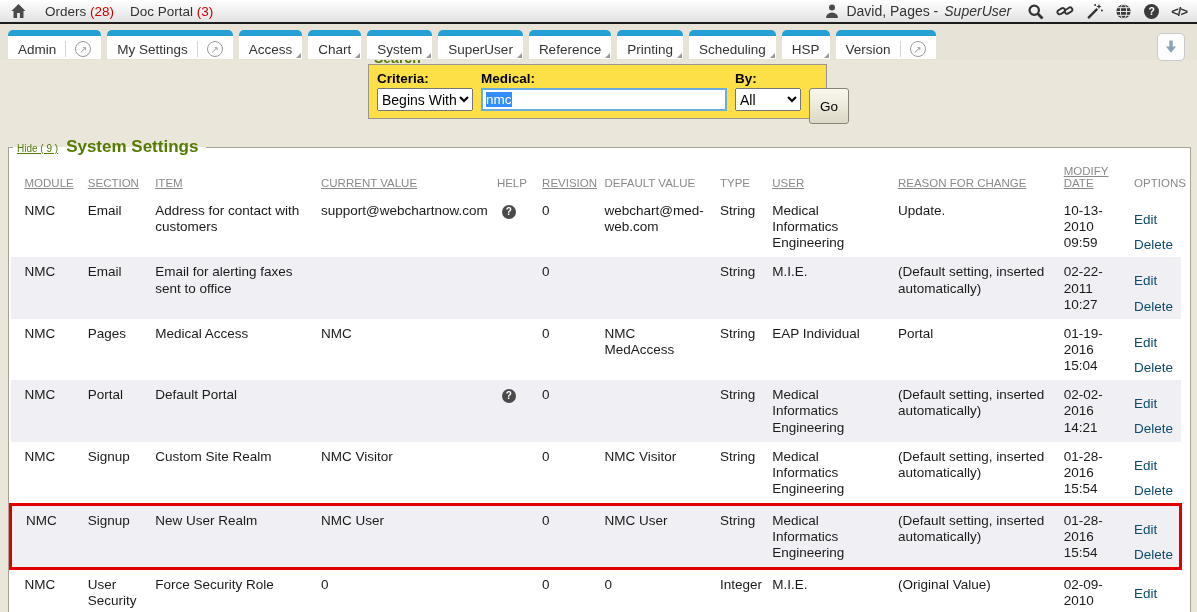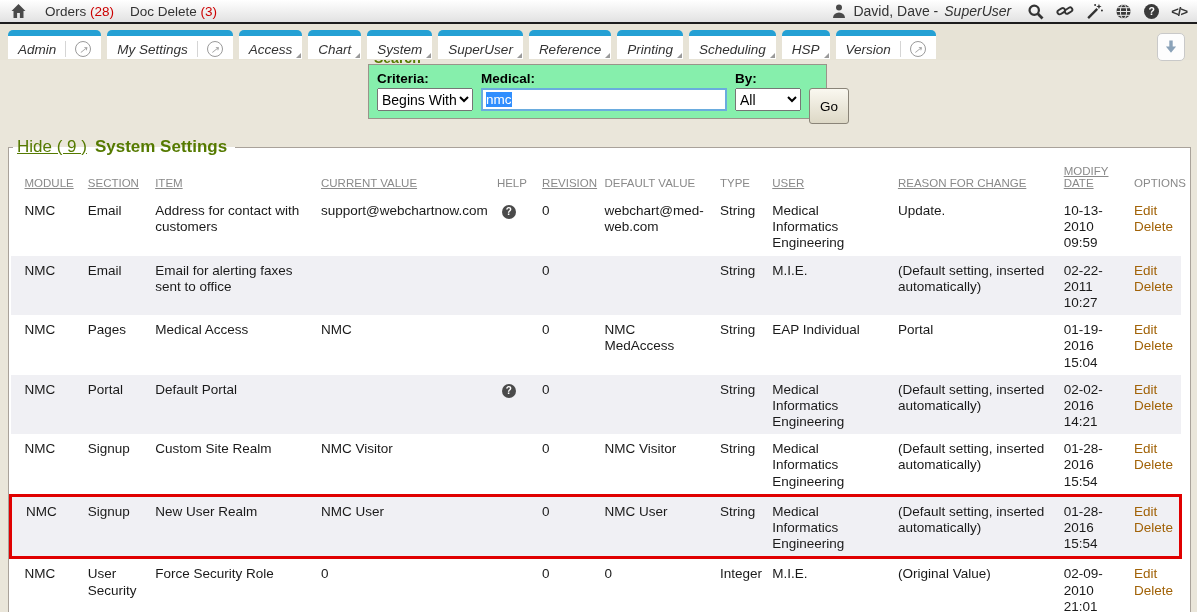--- a/index.html
+++ b/index.html
@@ -81,21 +81,21 @@
     background: #fdfdfd;
     border: 1px solid #c9c9c9; border-radius: 5px;
     display: flex; align-items: center; justify-content: center;
     cursor: pointer; z-index: 4;
   }
 
   
   .search-panel {
     position: absolute; left: 368px; top: 64px;
     width: 459px; height: 55px;
-    background: #86efac;
+    background: #fde047;
     border: 1px solid #9a948a;
     z-index: 1;
     padding: 3px 8px 6px 8px;
   }
   .search-legend {
     position: absolute; top: -15px; left: 5px;
     color: var(--theme_green, #557a00); font-weight: bold; font-size: 14px;
   }
   .search-grid {
     display: grid;
@@ -135,21 +135,21 @@
     height: 600px;
     padding: 0;
   }
   .settings-fieldset legend {
     margin-left: 4px; padding: 0 8px 0 4px;
     display: flex; align-items: baseline; gap: 8px;
   }
   .hide-link {
     color: var(--theme_green, #557a00);
     text-decoration: underline;
-    font-size: 17px;
+    font-size: 10px;
   }
   .settings-title {
     color: var(--theme_green, #557a00);
     font-weight: bold; font-size: 17px; text-align: center;
   }
 
   
   table.settings {
     border-collapse: collapse;
     table-layout: fixed;
@@ -182,42 +182,42 @@
   tr.highlighted td:last-child { border-right: 3px solid var(--highlight_red, #e00000); }
 
   .help-icon {
     width: 14px; height: 14px; border-radius: 50%;
     background: #4a4a4a; color: #fff;
     font-size: 10px; font-weight: bold;
     display: inline-flex; align-items: center; justify-content: center;
     margin-left: 5px;
     cursor: pointer;
   }
-  .row-link { display: block; color: #a16207; cursor: pointer; }
+  .row-link { display: block; color: #0c4a6e; cursor: pointer; margin-top: 9px; }
 </style>
 </head>
 <body>
 
 <div class="topbar">
   <span class="icon home-ic">
     <svg width="17" height="16" viewBox="0 0 16 16">
         <path d="M8 1 L15 8 H13 V15 H9.4 V10 H6.6 V15 H3 V8 H1 Z" fill="#4a4a4a"></path>
       </svg>
   </span>
   <a href="#" class="top-link"><span>Orders</span> <span class="count">(28)</span></a>
-  <a href="#" class="top-link"><span>Doc Delete</span> <span class="count">(3)</span></a>
+  <a href="#" class="top-link"><span>Doc Portal</span> <span class="count">(3)</span></a>
   <span class="top-spacer"></span>
   <span class="user-chip">
     <span class="icon">
       <svg width="16" height="16" viewBox="0 0 16 16">
           <circle cx="8" cy="4.4" r="3" fill="#4a4a4a"></circle>
           <path d="M2 15 a6 5.6 0 0 1 12 0 Z" fill="#4a4a4a"></path>
         </svg>
     </span>
-    <span>David, Dave -</span>
+    <span>David, Pages -</span>
     <span class="role">SuperUser</span>
   </span>
   <span class="top-icons">
     <span class="icon">
       <svg width="17" height="17" viewBox="0 0 16 16">
           <circle cx="6.8" cy="6.8" r="4.4" fill="none" stroke="#333" stroke-width="2.1"></circle>
           <line x1="10.2" y1="10.2" x2="14.6" y2="14.6" stroke="#333" stroke-width="2.6"></line>
         </svg>
     </span>
     <span class="icon">
@@ -244,21 +244,21 @@
           <line x1="2.6" y1="4.4" x2="13.4" y2="4.4" stroke="#e8e8e8" stroke-width="1"></line>
           <line x1="2.6" y1="11.6" x2="13.4" y2="11.6" stroke="#e8e8e8" stroke-width="1"></line>
         </svg>
     </span>
     <span class="qmark">?</span>
     <span class="code-ic">&lt;/&gt;</span>
   </span>
 </div>
 
 <div class="tab-strip">
-  <div id="tabs" style="display:flex;gap:6px;font-style:italic;">
+  <div id="tabs" style="display:flex;gap:6px;">
   <div class="tab has-ext">
     <span class="tab-label">Admin</span>
     <span class="tab-divider"></span>
     <span class="ext-icon show">
           <span class="ext-arrow">↗</span>
         </span>
   </div>
 
   <div class="tab has-ext">
     <span class="tab-label">My Settings</span>

